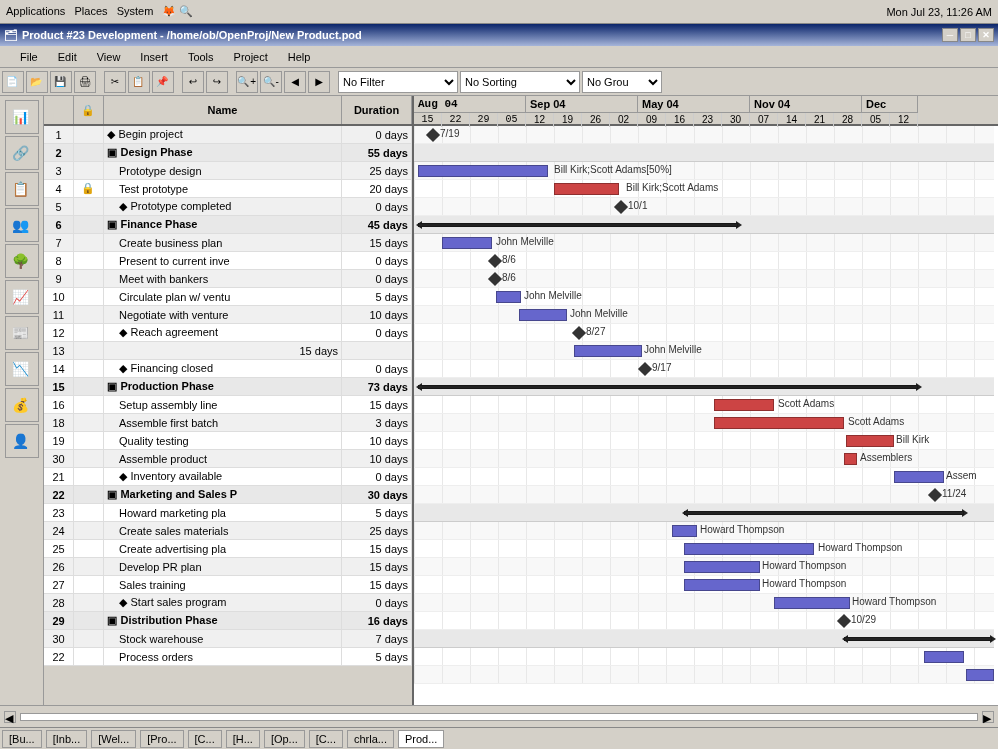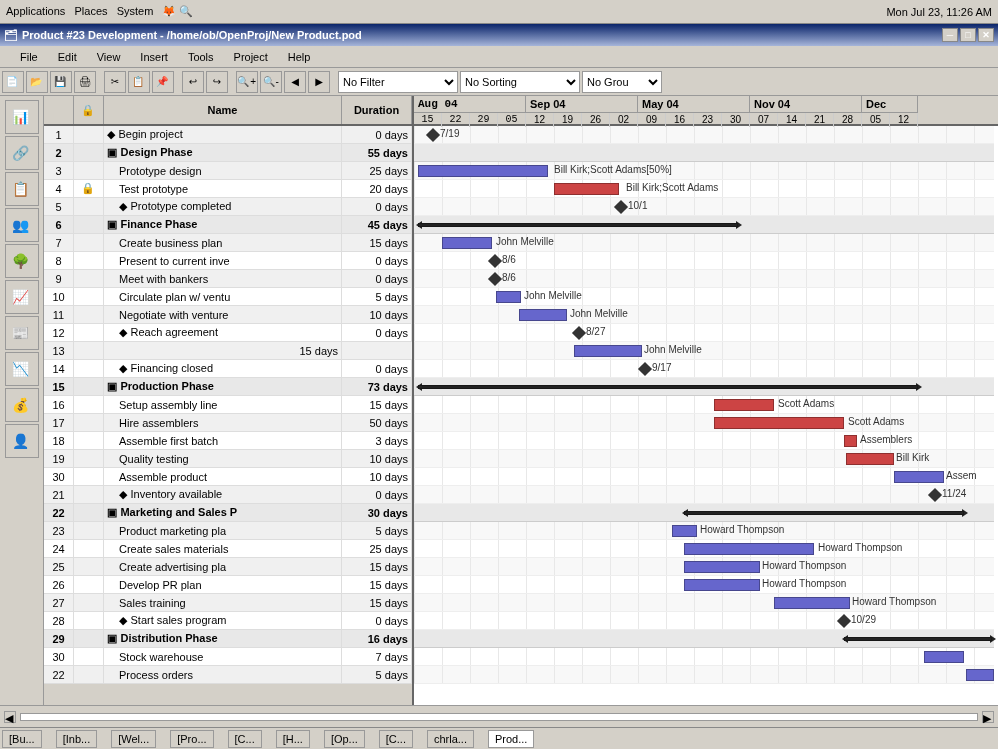--- a/index.html
+++ b/index.html
@@ -254,21 +254,21 @@
     }
 
     
     .taskbar {
       height: 22px;
       background: #d4d0c8;
       border-top: 1px solid #888;
       display: flex;
       align-items: center;
       padding: 0 2px;
-      gap: 14px;
+      gap: 4px;
     }
     .taskbar-item {
       background: #d4d0c8;
       border: 1px solid #999;
       height: 18px;
       padding: 0 6px;
       font-size: 11px;
       display: flex;
       align-items: center;
       cursor: pointer;
@@ -448,26 +448,20 @@
     <div class="td" style="padding-left:3px;">▣ Production Phase</div>
     <div class="td td-right">73 days</div>
   </div>
         <div class="table-row">
     <div class="td td-center">16</div>
     <div class="td td-center"></div>
     <div class="td" style="padding-left:15px;">Setup assembly line</div>
     <div class="td td-right">15 days</div>
   </div>
         <div class="table-row">
-    <div class="td td-center">17</div>
-    <div class="td td-center"></div>
-    <div class="td" style="padding-left:15px;">Hire assemblers</div>
-    <div class="td td-right">50 days</div>
-  </div>
-        <div class="table-row">
     <div class="td td-center">18</div>
     <div class="td td-center"></div>
     <div class="td" style="padding-left:15px;">Assemble first batch</div>
     <div class="td td-right">3 days</div>
   </div>
         <div class="table-row">
     <div class="td td-center">19</div>
     <div class="td td-center"></div>
     <div class="td" style="padding-left:15px;">Quality testing</div>
     <div class="td td-right">10 days</div>
@@ -486,21 +480,21 @@
   </div>
         <div class="table-row phase-row">
     <div class="td td-center">22</div>
     <div class="td td-center"></div>
     <div class="td" style="padding-left:3px;">▣ Marketing and Sales P</div>
     <div class="td td-right">30 days</div>
   </div>
         <div class="table-row">
     <div class="td td-center">23</div>
     <div class="td td-center"></div>
-    <div class="td" style="padding-left:15px;">Product marketing pla</div>
+    <div class="td" style="padding-left:15px;">Howard marketing pla</div>
     <div class="td td-right">5 days</div>
   </div>
         <div class="table-row">
     <div class="td td-center">24</div>
     <div class="td td-center"></div>
     <div class="td" style="padding-left:15px;">Create sales materials</div>
     <div class="td td-right">25 days</div>
   </div>
         <div class="table-row">
     <div class="td td-center">25</div>
@@ -1034,47 +1028,47 @@
           <div style="position: absolute; left: 308px; top: 0px; width: 1px; height: 100%; background: rgb(232, 232, 232);"></div>
           <div style="position: absolute; left: 336px; top: 0px; width: 1px; height: 100%; background: rgb(232, 232, 232);"></div>
           <div style="position: absolute; left: 364px; top: 0px; width: 1px; height: 100%; background: rgb(232, 232, 232);"></div>
           <div style="position: absolute; left: 392px; top: 0px; width: 1px; height: 100%; background: rgb(232, 232, 232);"></div>
           <div style="position: absolute; left: 420px; top: 0px; width: 1px; height: 100%; background: rgb(232, 232, 232);"></div>
           <div style="position: absolute; left: 448px; top: 0px; width: 1px; height: 100%; background: rgb(232, 232, 232);"></div>
           <div style="position: absolute; left: 476px; top: 0px; width: 1px; height: 100%; background: rgb(232, 232, 232);"></div>
           <div style="position: absolute; left: 504px; top: 0px; width: 1px; height: 100%; background: rgb(232, 232, 232);"></div>
           <div style="position: absolute; left: 532px; top: 0px; width: 1px; height: 100%; background: rgb(232, 232, 232);"></div>
           <div style="position: absolute; left: 560px; top: 0px; width: 1px; height: 100%; background: rgb(232, 232, 232);"></div>
+          <div class="gantt-bar red" style="left: 432px; width: 48px;"></div>
+          <div class="gantt-label" style="left: 482px;">Bill Kirk</div>
+        </div>
+        <div class="gantt-row" style="width: 580px;">
+          <div style="position: absolute; left: 0px; top: 0px; width: 1px; height: 100%; background: rgb(232, 232, 232);"></div>
+          <div style="position: absolute; left: 28px; top: 0px; width: 1px; height: 100%; background: rgb(232, 232, 232);"></div>
+          <div style="position: absolute; left: 56px; top: 0px; width: 1px; height: 100%; background: rgb(232, 232, 232);"></div>
+          <div style="position: absolute; left: 84px; top: 0px; width: 1px; height: 100%; background: rgb(232, 232, 232);"></div>
+          <div style="position: absolute; left: 112px; top: 0px; width: 1px; height: 100%; background: rgb(232, 232, 232);"></div>
+          <div style="position: absolute; left: 140px; top: 0px; width: 1px; height: 100%; background: rgb(232, 232, 232);"></div>
+          <div style="position: absolute; left: 168px; top: 0px; width: 1px; height: 100%; background: rgb(232, 232, 232);"></div>
+          <div style="position: absolute; left: 196px; top: 0px; width: 1px; height: 100%; background: rgb(232, 232, 232);"></div>
+          <div style="position: absolute; left: 224px; top: 0px; width: 1px; height: 100%; background: rgb(232, 232, 232);"></div>
+          <div style="position: absolute; left: 252px; top: 0px; width: 1px; height: 100%; background: rgb(232, 232, 232);"></div>
+          <div style="position: absolute; left: 280px; top: 0px; width: 1px; height: 100%; background: rgb(232, 232, 232);"></div>
+          <div style="position: absolute; left: 308px; top: 0px; width: 1px; height: 100%; background: rgb(232, 232, 232);"></div>
+          <div style="position: absolute; left: 336px; top: 0px; width: 1px; height: 100%; background: rgb(232, 232, 232);"></div>
+          <div style="position: absolute; left: 364px; top: 0px; width: 1px; height: 100%; background: rgb(232, 232, 232);"></div>
+          <div style="position: absolute; left: 392px; top: 0px; width: 1px; height: 100%; background: rgb(232, 232, 232);"></div>
+          <div style="position: absolute; left: 420px; top: 0px; width: 1px; height: 100%; background: rgb(232, 232, 232);"></div>
+          <div style="position: absolute; left: 448px; top: 0px; width: 1px; height: 100%; background: rgb(232, 232, 232);"></div>
+          <div style="position: absolute; left: 476px; top: 0px; width: 1px; height: 100%; background: rgb(232, 232, 232);"></div>
+          <div style="position: absolute; left: 504px; top: 0px; width: 1px; height: 100%; background: rgb(232, 232, 232);"></div>
+          <div style="position: absolute; left: 532px; top: 0px; width: 1px; height: 100%; background: rgb(232, 232, 232);"></div>
+          <div style="position: absolute; left: 560px; top: 0px; width: 1px; height: 100%; background: rgb(232, 232, 232);"></div>
           <div class="gantt-bar red" style="left: 430px; width: 13px;"></div>
           <div class="gantt-label" style="left: 446px;">Assemblers</div>
-        </div>
-        <div class="gantt-row" style="width: 580px;">
-          <div style="position: absolute; left: 0px; top: 0px; width: 1px; height: 100%; background: rgb(232, 232, 232);"></div>
-          <div style="position: absolute; left: 28px; top: 0px; width: 1px; height: 100%; background: rgb(232, 232, 232);"></div>
-          <div style="position: absolute; left: 56px; top: 0px; width: 1px; height: 100%; background: rgb(232, 232, 232);"></div>
-          <div style="position: absolute; left: 84px; top: 0px; width: 1px; height: 100%; background: rgb(232, 232, 232);"></div>
-          <div style="position: absolute; left: 112px; top: 0px; width: 1px; height: 100%; background: rgb(232, 232, 232);"></div>
-          <div style="position: absolute; left: 140px; top: 0px; width: 1px; height: 100%; background: rgb(232, 232, 232);"></div>
-          <div style="position: absolute; left: 168px; top: 0px; width: 1px; height: 100%; background: rgb(232, 232, 232);"></div>
-          <div style="position: absolute; left: 196px; top: 0px; width: 1px; height: 100%; background: rgb(232, 232, 232);"></div>
-          <div style="position: absolute; left: 224px; top: 0px; width: 1px; height: 100%; background: rgb(232, 232, 232);"></div>
-          <div style="position: absolute; left: 252px; top: 0px; width: 1px; height: 100%; background: rgb(232, 232, 232);"></div>
-          <div style="position: absolute; left: 280px; top: 0px; width: 1px; height: 100%; background: rgb(232, 232, 232);"></div>
-          <div style="position: absolute; left: 308px; top: 0px; width: 1px; height: 100%; background: rgb(232, 232, 232);"></div>
-          <div style="position: absolute; left: 336px; top: 0px; width: 1px; height: 100%; background: rgb(232, 232, 232);"></div>
-          <div style="position: absolute; left: 364px; top: 0px; width: 1px; height: 100%; background: rgb(232, 232, 232);"></div>
-          <div style="position: absolute; left: 392px; top: 0px; width: 1px; height: 100%; background: rgb(232, 232, 232);"></div>
-          <div style="position: absolute; left: 420px; top: 0px; width: 1px; height: 100%; background: rgb(232, 232, 232);"></div>
-          <div style="position: absolute; left: 448px; top: 0px; width: 1px; height: 100%; background: rgb(232, 232, 232);"></div>
-          <div style="position: absolute; left: 476px; top: 0px; width: 1px; height: 100%; background: rgb(232, 232, 232);"></div>
-          <div style="position: absolute; left: 504px; top: 0px; width: 1px; height: 100%; background: rgb(232, 232, 232);"></div>
-          <div style="position: absolute; left: 532px; top: 0px; width: 1px; height: 100%; background: rgb(232, 232, 232);"></div>
-          <div style="position: absolute; left: 560px; top: 0px; width: 1px; height: 100%; background: rgb(232, 232, 232);"></div>
-          <div class="gantt-bar red" style="left: 432px; width: 48px;"></div>
-          <div class="gantt-label" style="left: 482px;">Bill Kirk</div>
         </div>
         <div class="gantt-row" style="width: 580px;">
           <div style="position: absolute; left: 0px; top: 0px; width: 1px; height: 100%; background: rgb(232, 232, 232);"></div>
           <div style="position: absolute; left: 28px; top: 0px; width: 1px; height: 100%; background: rgb(232, 232, 232);"></div>
           <div style="position: absolute; left: 56px; top: 0px; width: 1px; height: 100%; background: rgb(232, 232, 232);"></div>
           <div style="position: absolute; left: 84px; top: 0px; width: 1px; height: 100%; background: rgb(232, 232, 232);"></div>
           <div style="position: absolute; left: 112px; top: 0px; width: 1px; height: 100%; background: rgb(232, 232, 232);"></div>
           <div style="position: absolute; left: 140px; top: 0px; width: 1px; height: 100%; background: rgb(232, 232, 232);"></div>
           <div style="position: absolute; left: 168px; top: 0px; width: 1px; height: 100%; background: rgb(232, 232, 232);"></div>
           <div style="position: absolute; left: 196px; top: 0px; width: 1px; height: 100%; background: rgb(232, 232, 232);"></div>

